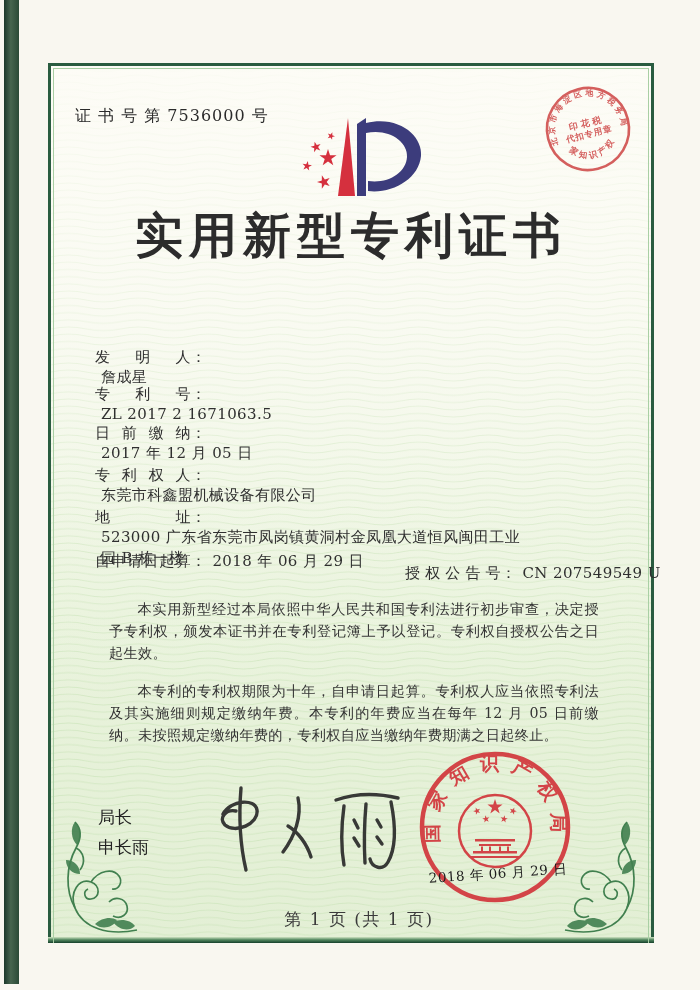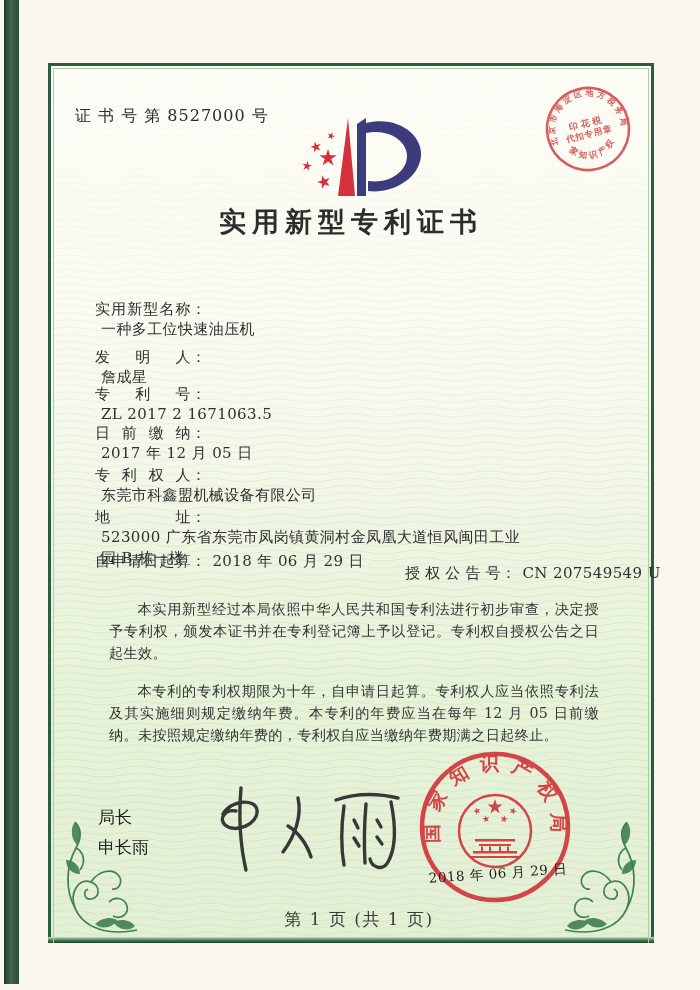--- a/index.html
+++ b/index.html
@@ -18,21 +18,21 @@
     border:1px solid #a9cfa4;border-bottom:none;pointer-events:none;z-index:3;}
   .waves{position:absolute;inset:0;z-index:0;opacity:.75;}
   .lightwash{position:absolute;inset:0;z-index:1;
     background:linear-gradient(180deg,rgba(253,252,246,.92) 0%,rgba(253,252,246,.55) 30%,rgba(253,252,246,.15) 55%,rgba(253,252,246,0) 75%);}
   .content{position:absolute;inset:0;z-index:2;}
   .bottomline{position:absolute;left:-3px;right:-3px;bottom:0;height:6px;z-index:2;
     background:linear-gradient(#cfe3c2,#568a62 45%,#15402a);}
   .certno{position:absolute;left:24px;top:40px;font-size:16px;letter-spacing:1px;color:#2b2b2b;}
   .logo{position:absolute;left:229px;top:45px;}
   .title{position:absolute;left:0;right:0;top:138px;text-align:center;
-    font-size:27px;font-weight:bold;letter-spacing:6px;color:#2c2c2c;}
+    font-size:48px;font-weight:bold;letter-spacing:6px;color:#2c2c2c;}
   .row{position:absolute;left:44px;right:30px;font-size:15px;letter-spacing:.4px;}
   .flabel{display:inline-block;width:96px;text-align:justify;text-align-last:justify;vertical-align:top;}
   .colon{display:inline-block;vertical-align:top;}
   .fvalue{display:inline-block;vertical-align:top;width:432px;margin-left:6px;line-height:21px;}
   .grantno{position:absolute;left:310px;top:12px;white-space:nowrap;}
   .paras{position:absolute;left:42px;top:516px;width:522px;font-size:14.2px;line-height:22px;
     text-align:justify;color:#343434;letter-spacing:.3px;}
   .paras p{margin:16px;text-indent:2em;}
   .director-label{position:absolute;left:47px;top:740px;font-size:17px;
     font-family:"DejaVu Sans","Liberation Sans",sans-serif;color:#232323;}
@@ -94,43 +94,40 @@
     <g fill="#41804f" opacity="0.9">
       <path d="M22,4 C28,10 29,20 24,27 C18,21 17,10 22,4 Z"></path>
       <path d="M13,42 C21,42 27,48 27,56 C19,56 13,50 13,42 Z"></path>
       <path d="M60,104 C68,100 78,102 82,108 C76,114 66,112 60,104 Z"></path>
       <path d="M42,106 C48,100 58,98 64,102 C60,110 48,112 42,106 Z"></path>
     </g>
   </svg>
 
   <div class="content">
 
-    <div class="certno">证 书 号 第 8527000 号</div>
+    <div class="certno">证 书 号 第 7536000 号</div>
 
     <svg class="logo" width="150" height="92" viewBox="0 0 150 92">
       <defs>
         <path id="st-a" d="M0,-1 L0.2245,-0.309 L0.9511,-0.309 L0.3633,0.118 L0.5878,0.809 L0,0.382 L-0.5878,0.809 L-0.3633,0.118 L-0.9511,-0.309 L-0.2245,-0.309 Z"></path>
       </defs>
       <polygon points="68,7 58,85 75,85" fill="#d5303e"></polygon>
       <polygon points="77,13 86,7 86,85 77,85" fill="#3c3c7c"></polygon>
       <path d="M86,12 C120,4 143,26 141,45 C139,68 112,83 88,80 L88,70 C108,73 126,62 127,46 C128,30 108,17 86,22 Z" fill="#3c3c7c"></path>
       <g fill="#d5303e">
         <use href="#st-a" transform="translate(51,25) scale(4) rotate(20)"></use>
         <use href="#st-a" transform="translate(36,36) scale(5.5) rotate(-15)"></use>
         <use href="#st-a" transform="translate(27,55) scale(5) rotate(10)"></use>
         <use href="#st-a" transform="translate(48,47) scale(9)"></use>
         <use href="#st-a" transform="translate(44,71) scale(7) rotate(-18)"></use>
       </g>
     </svg>
 
     <div class="title">实用新型专利证书</div>
 
-    <div class="row" style="top:234px">
-      <span class="flabel">实用新型名称</span><span class="colon">：</span><span class="fvalue">一种多工位快速油压机</span>
-    </div>
     <div class="row" style="top:282px">
       <span class="flabel">发明人</span><span class="colon">：</span><span class="fvalue">詹成星</span>
     </div>
     <div class="row" style="top:319px">
       <span class="flabel">专利号</span><span class="colon">：</span><span class="fvalue">ZL 2017 2 1671063.5</span>
     </div>
     <div class="row" style="top:358px">
       <span class="flabel">日前缴纳</span><span class="colon">：</span><span class="fvalue">2017 年 12 月 05 日</span>
     </div>
     <div class="row" style="top:400px">

